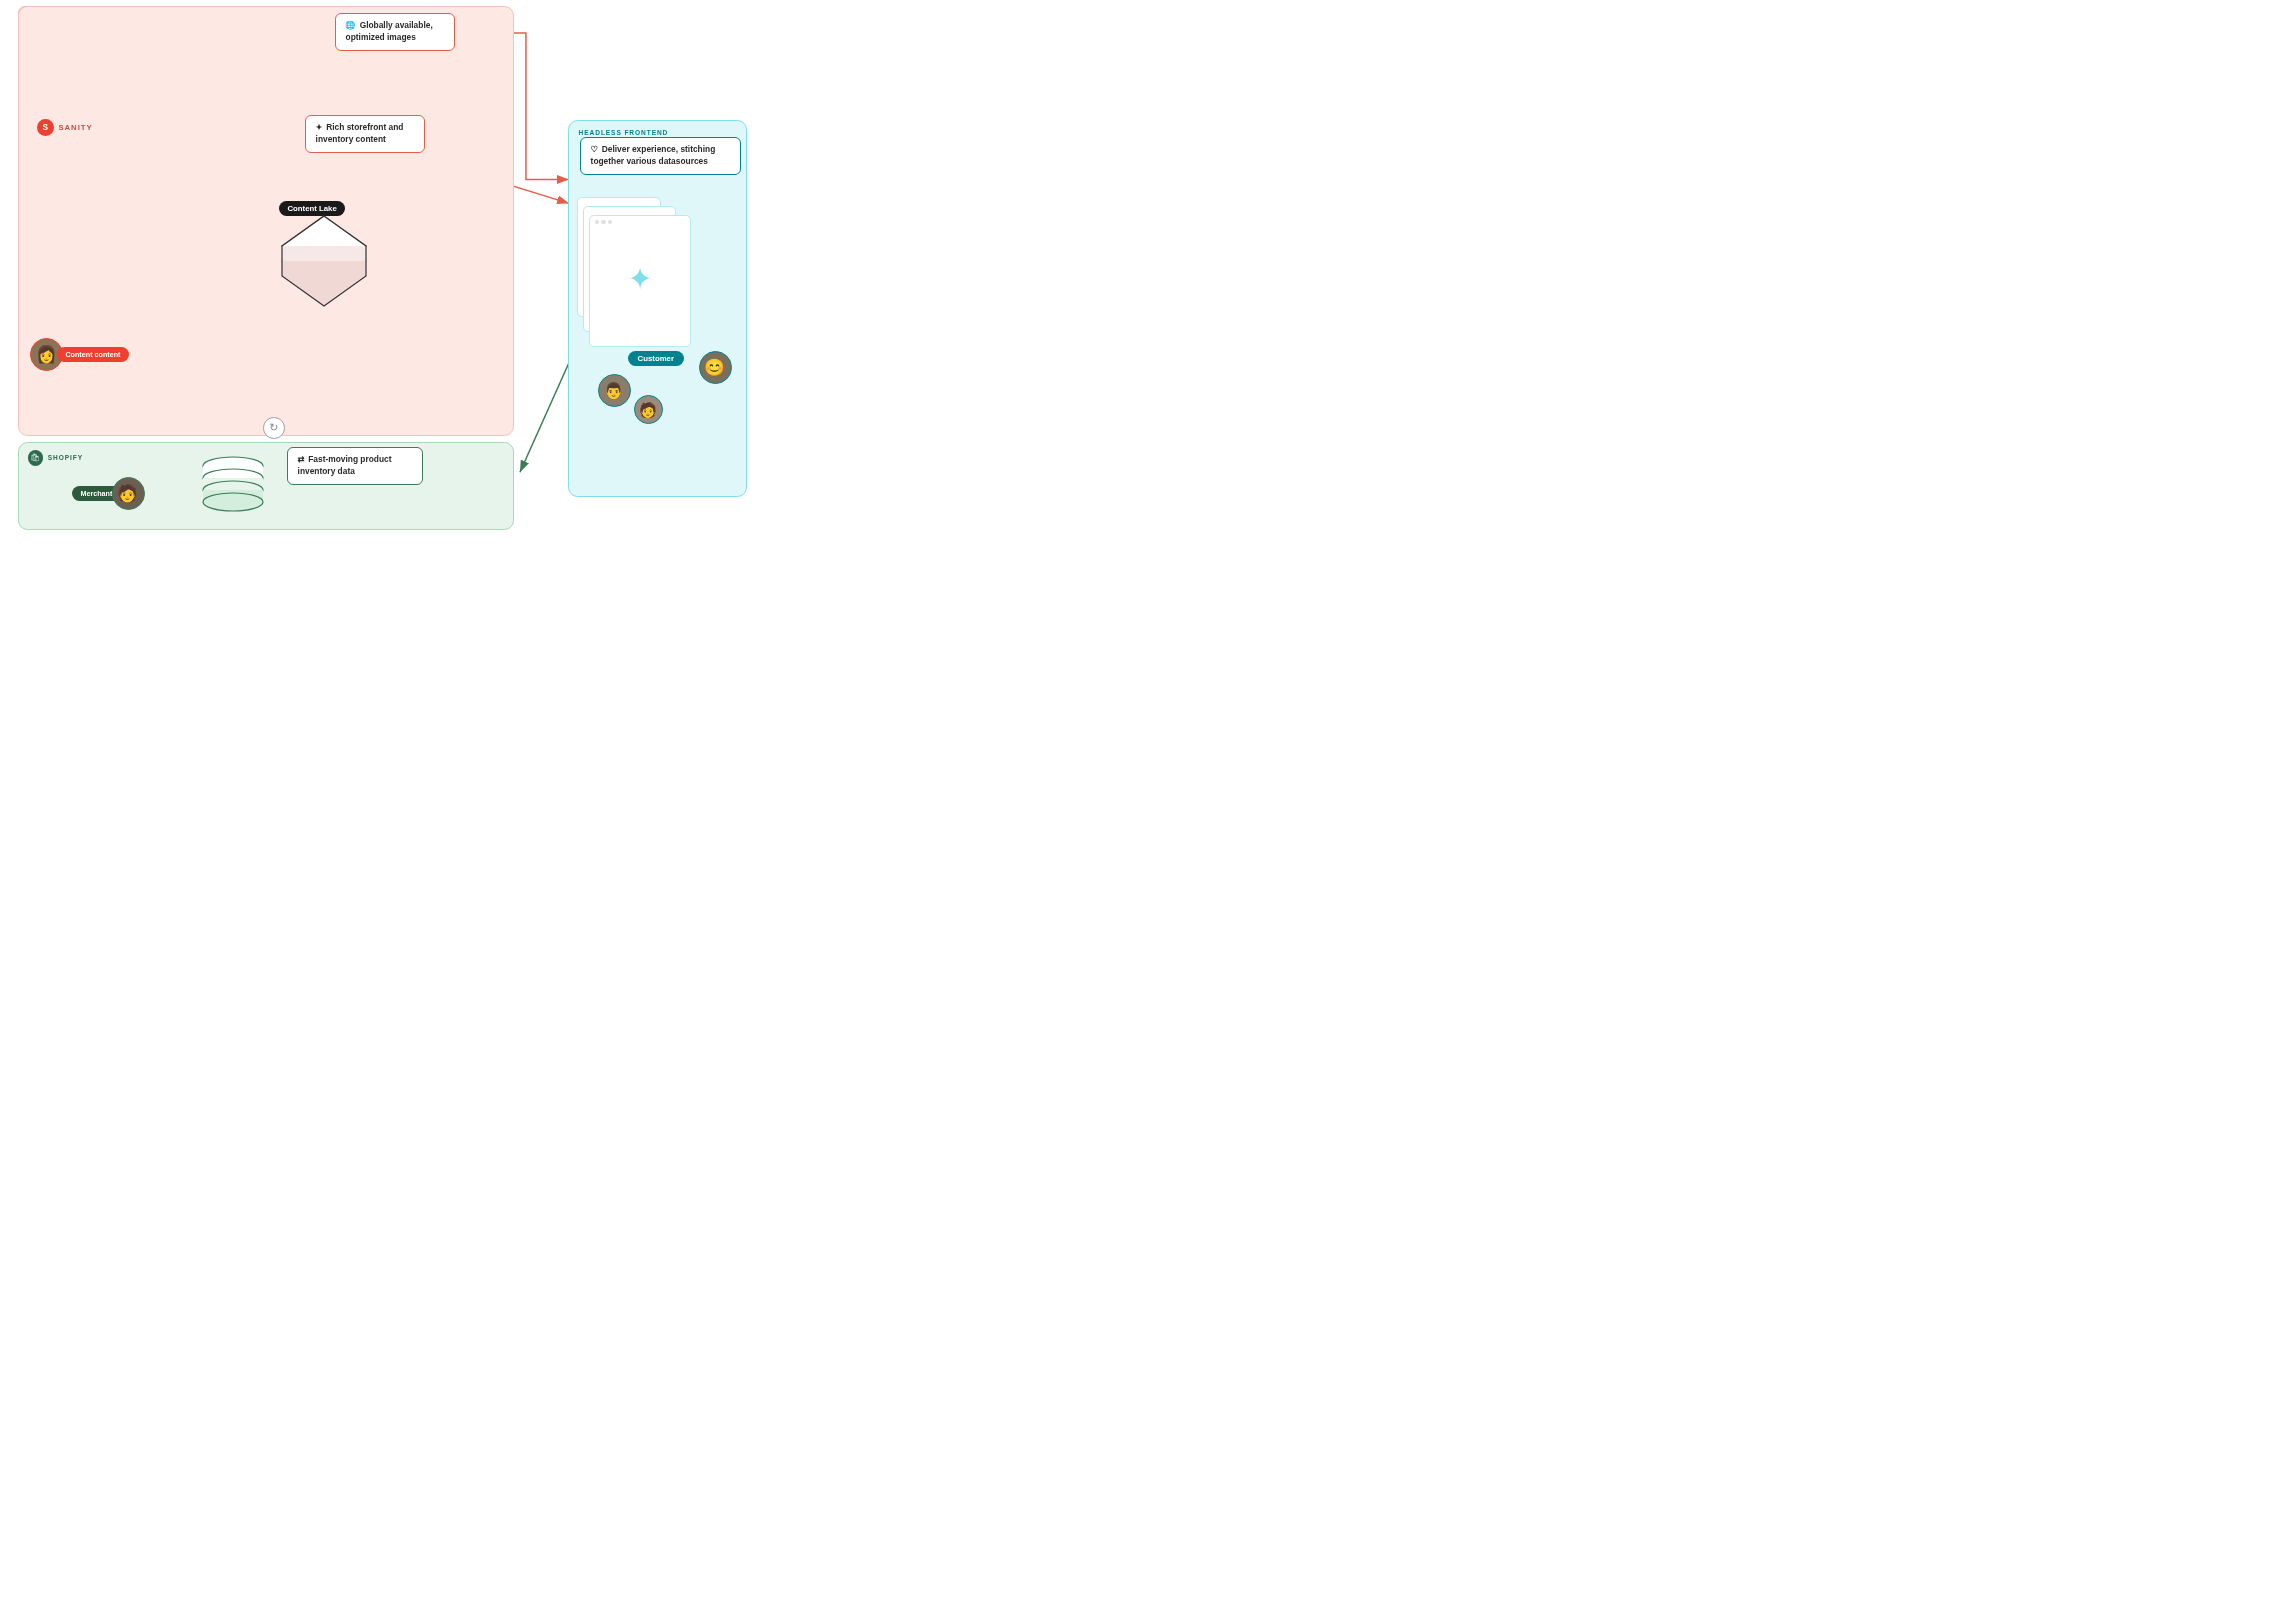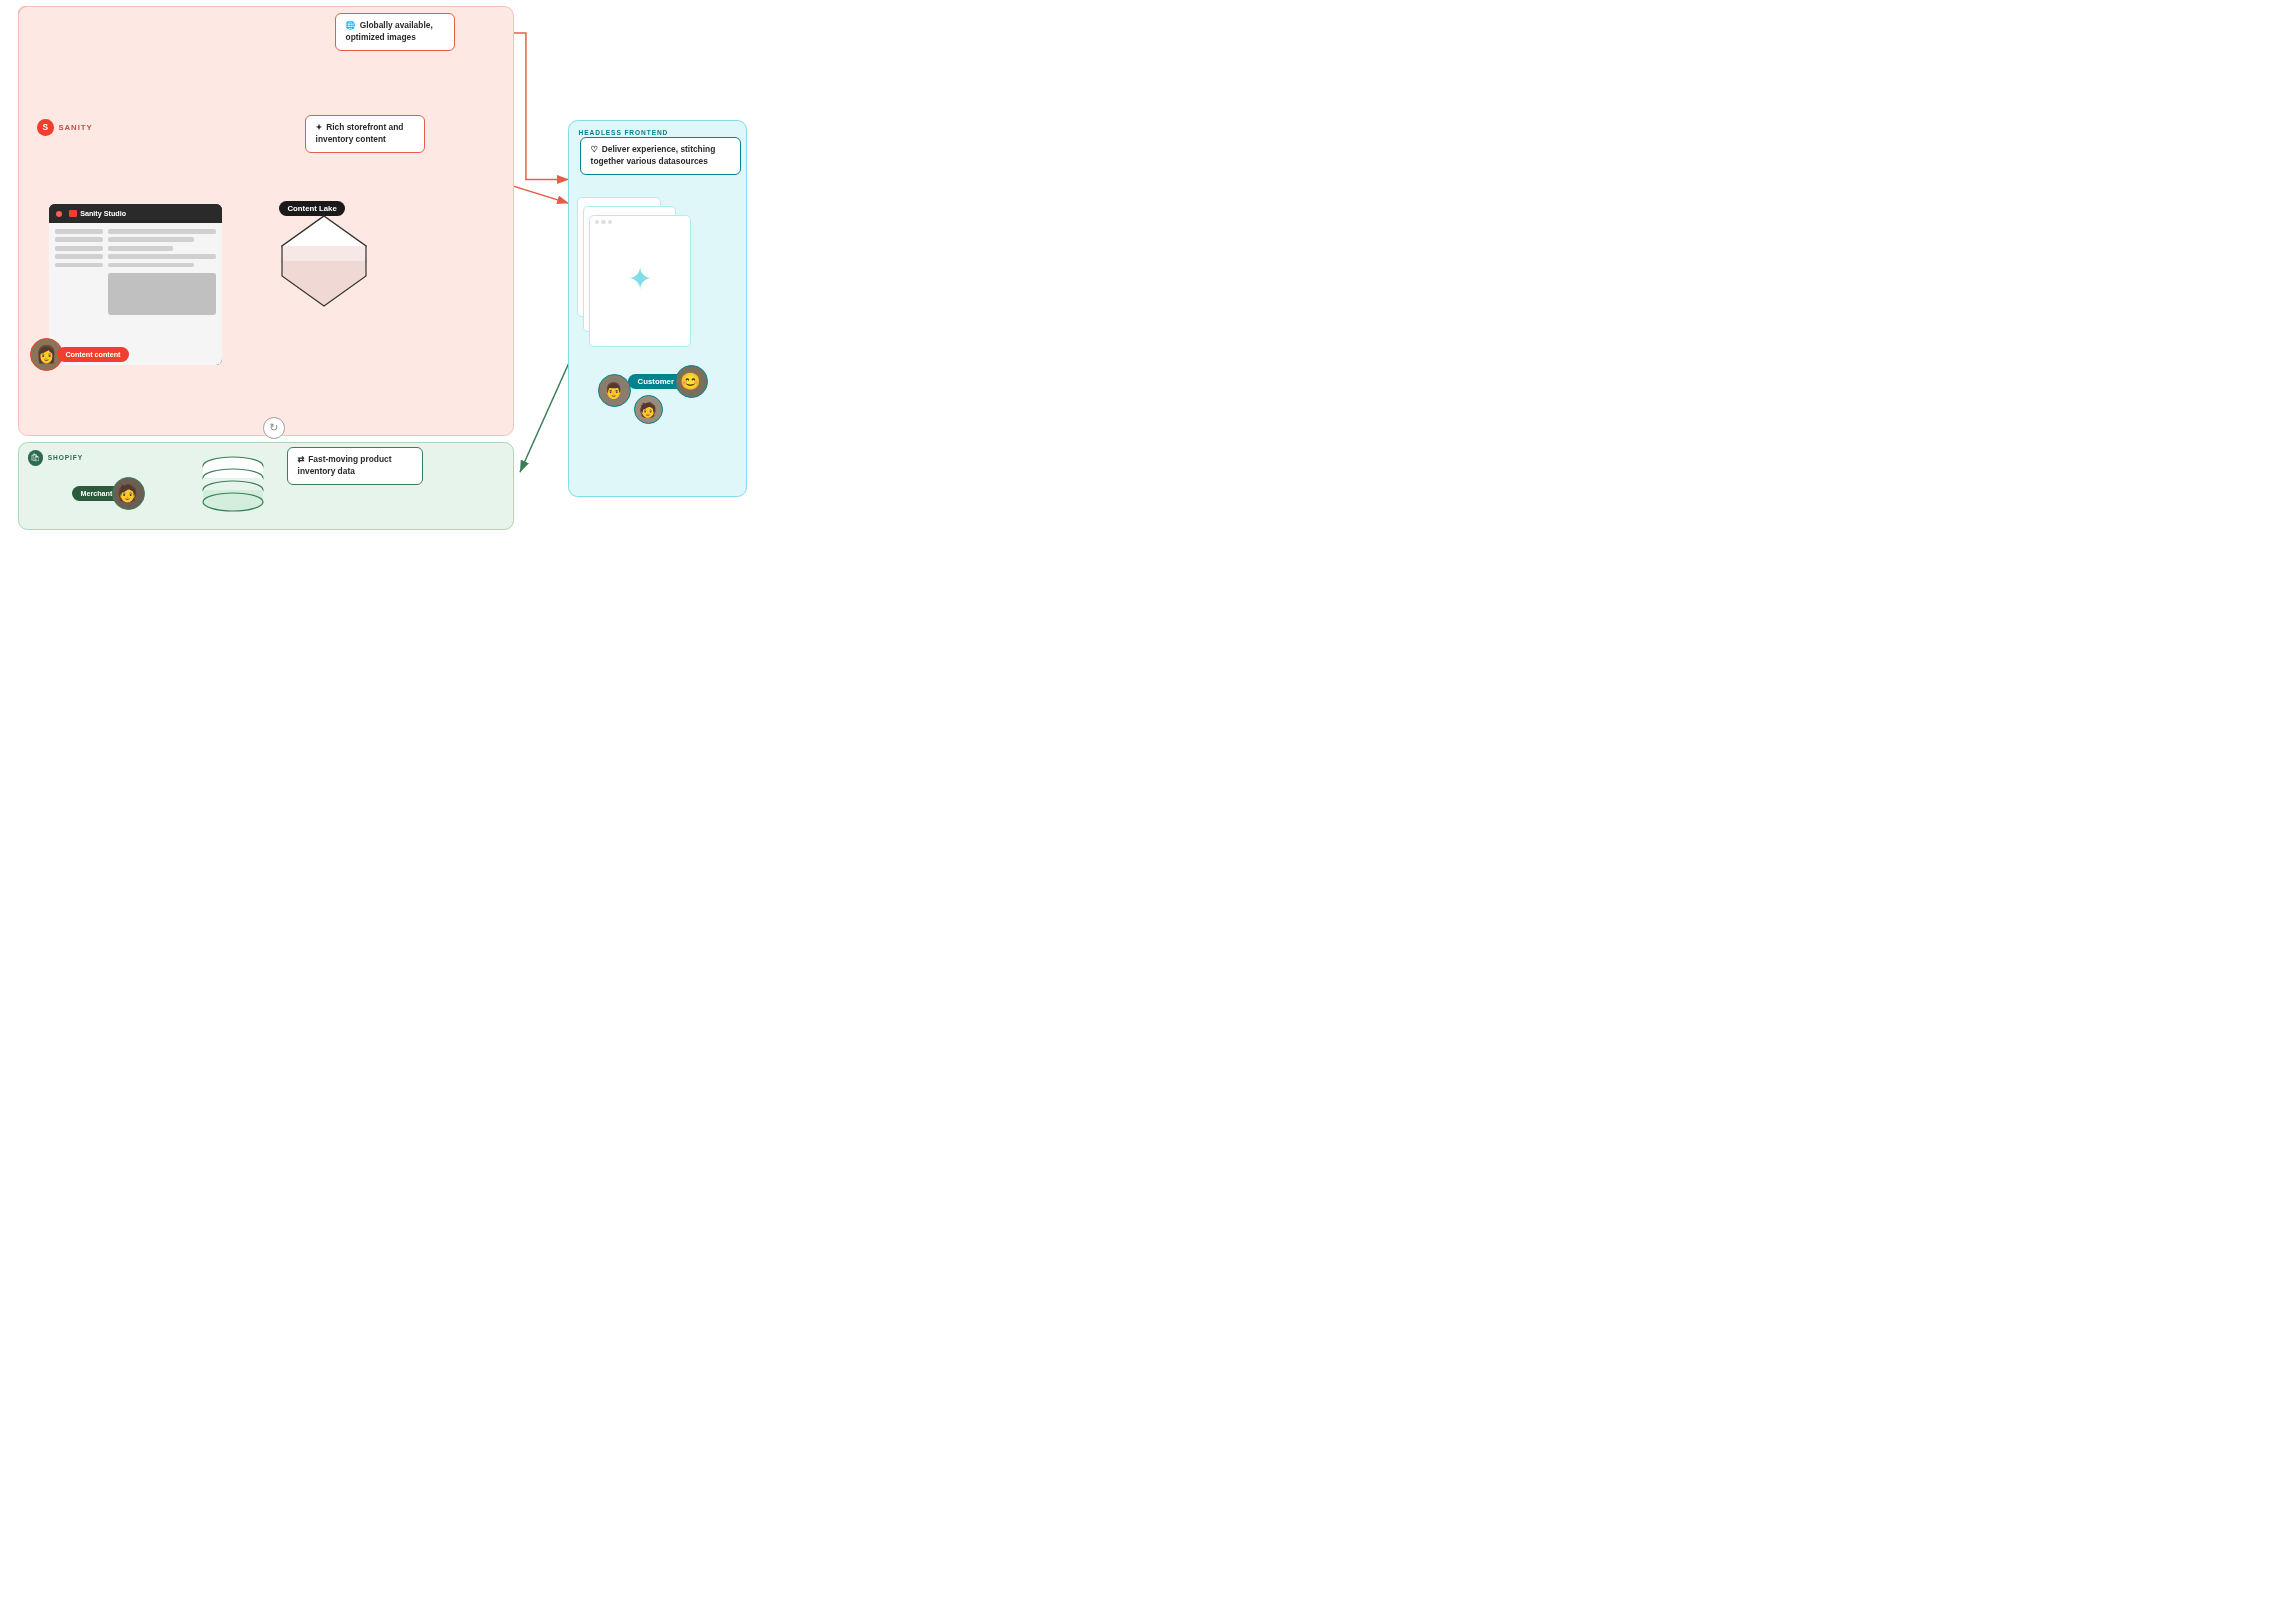--- a/index.html
+++ b/index.html
@@ -362,24 +362,25 @@
       padding: 3px 8.4px;
       border-radius: 12px;
       font-size: 7.2px;
       font-weight: 600;
       margin-right: -6px;
     }
 
     
     .customer-section {
       position: absolute;
-      top: 365px;
+      top: 351px;
       left: 628px;
       display: flex;
-      align-items: center;
+      align-items: flex-start;
+      gap: 24px;
     }
 
     .customer-label {
       background: #00838f;
       color: white;
       padding: 3px 9.6px;
       border-radius: 12px;
       font-size: 7.8px;
       font-weight: 600;
       margin-right: -6px;
@@ -563,46 +564,20 @@
 
   <div class="sanity-section">
 
     <div class="sanity-logo-label">
       <div class="sanity-logo-circle">
         <span>S</span>
       </div>
       <span class="sanity-text">SANITY</span>
     </div>
 
-    <div class="studio-window">
-      <div class="studio-titlebar">
-        <div class="studio-dot"></div>
-        <div class="studio-title-text">
-          <div class="studio-red-square"></div>
-          <span>Sanity Studio</span>
-        </div>
-      </div>
-      <div class="studio-content">
-        <div class="studio-sidebar">
-          <div class="studio-sidebar-line"></div>
-          <div class="studio-sidebar-line"></div>
-          <div class="studio-sidebar-line"></div>
-          <div class="studio-sidebar-line"></div>
-          <div class="studio-sidebar-line"></div>
-        </div>
-        <div class="studio-main-content">
-          <div class="studio-text-line full"></div>
-          <div class="studio-text-line medium"></div>
-          <div class="studio-text-line short"></div>
-          <div class="studio-text-line full"></div>
-          <div class="studio-text-line medium"></div>
-          <div class="studio-image-placeholder"></div>
-        </div>
-      </div>
-    </div>
 
     <div class="content-lake-label">Content Lake</div>
     <div class="content-lake">
       <svg width="96" height="120" viewBox="0 0 160 200">
 
         <polygon points="80,10 150,60 80,110 10,60" fill="white" stroke="#333" stroke-width="2.5"></polygon>
         <path d="M10,60 L10,85 L80,135 L150,85 L150,60" fill="#f5e8e6" stroke="#333" stroke-width="2"></path>
         <path d="M10,85 L10,110 L80,160 L150,110 L150,85" fill="#f0d8d4" stroke="#333" stroke-width="2"></path>
       </svg>
     </div>

